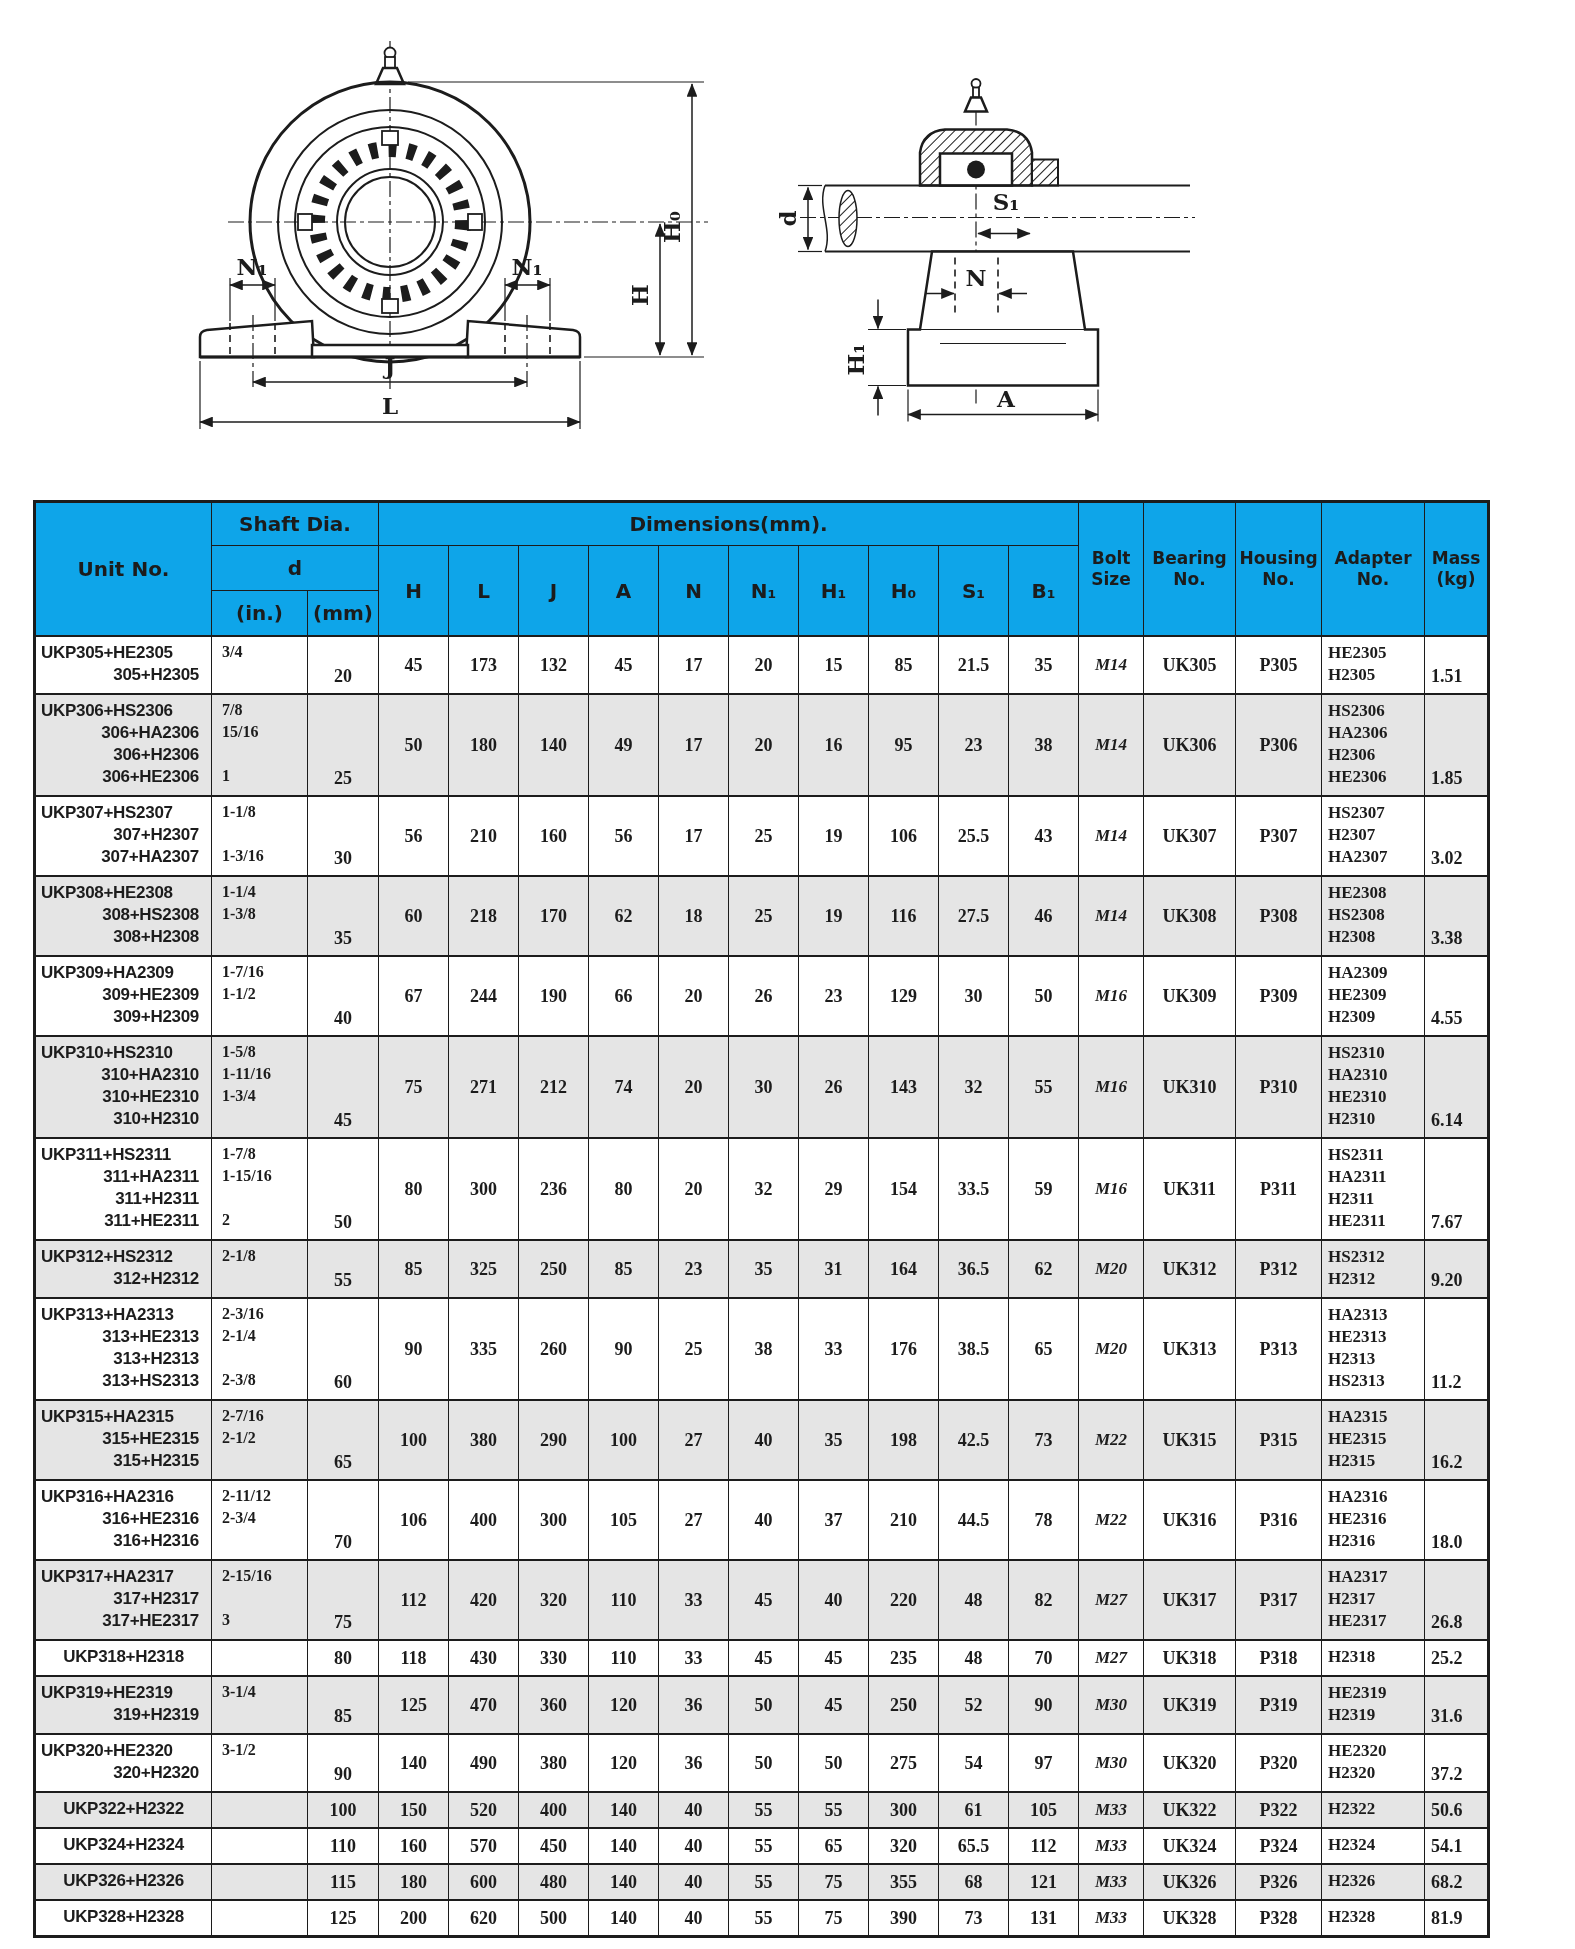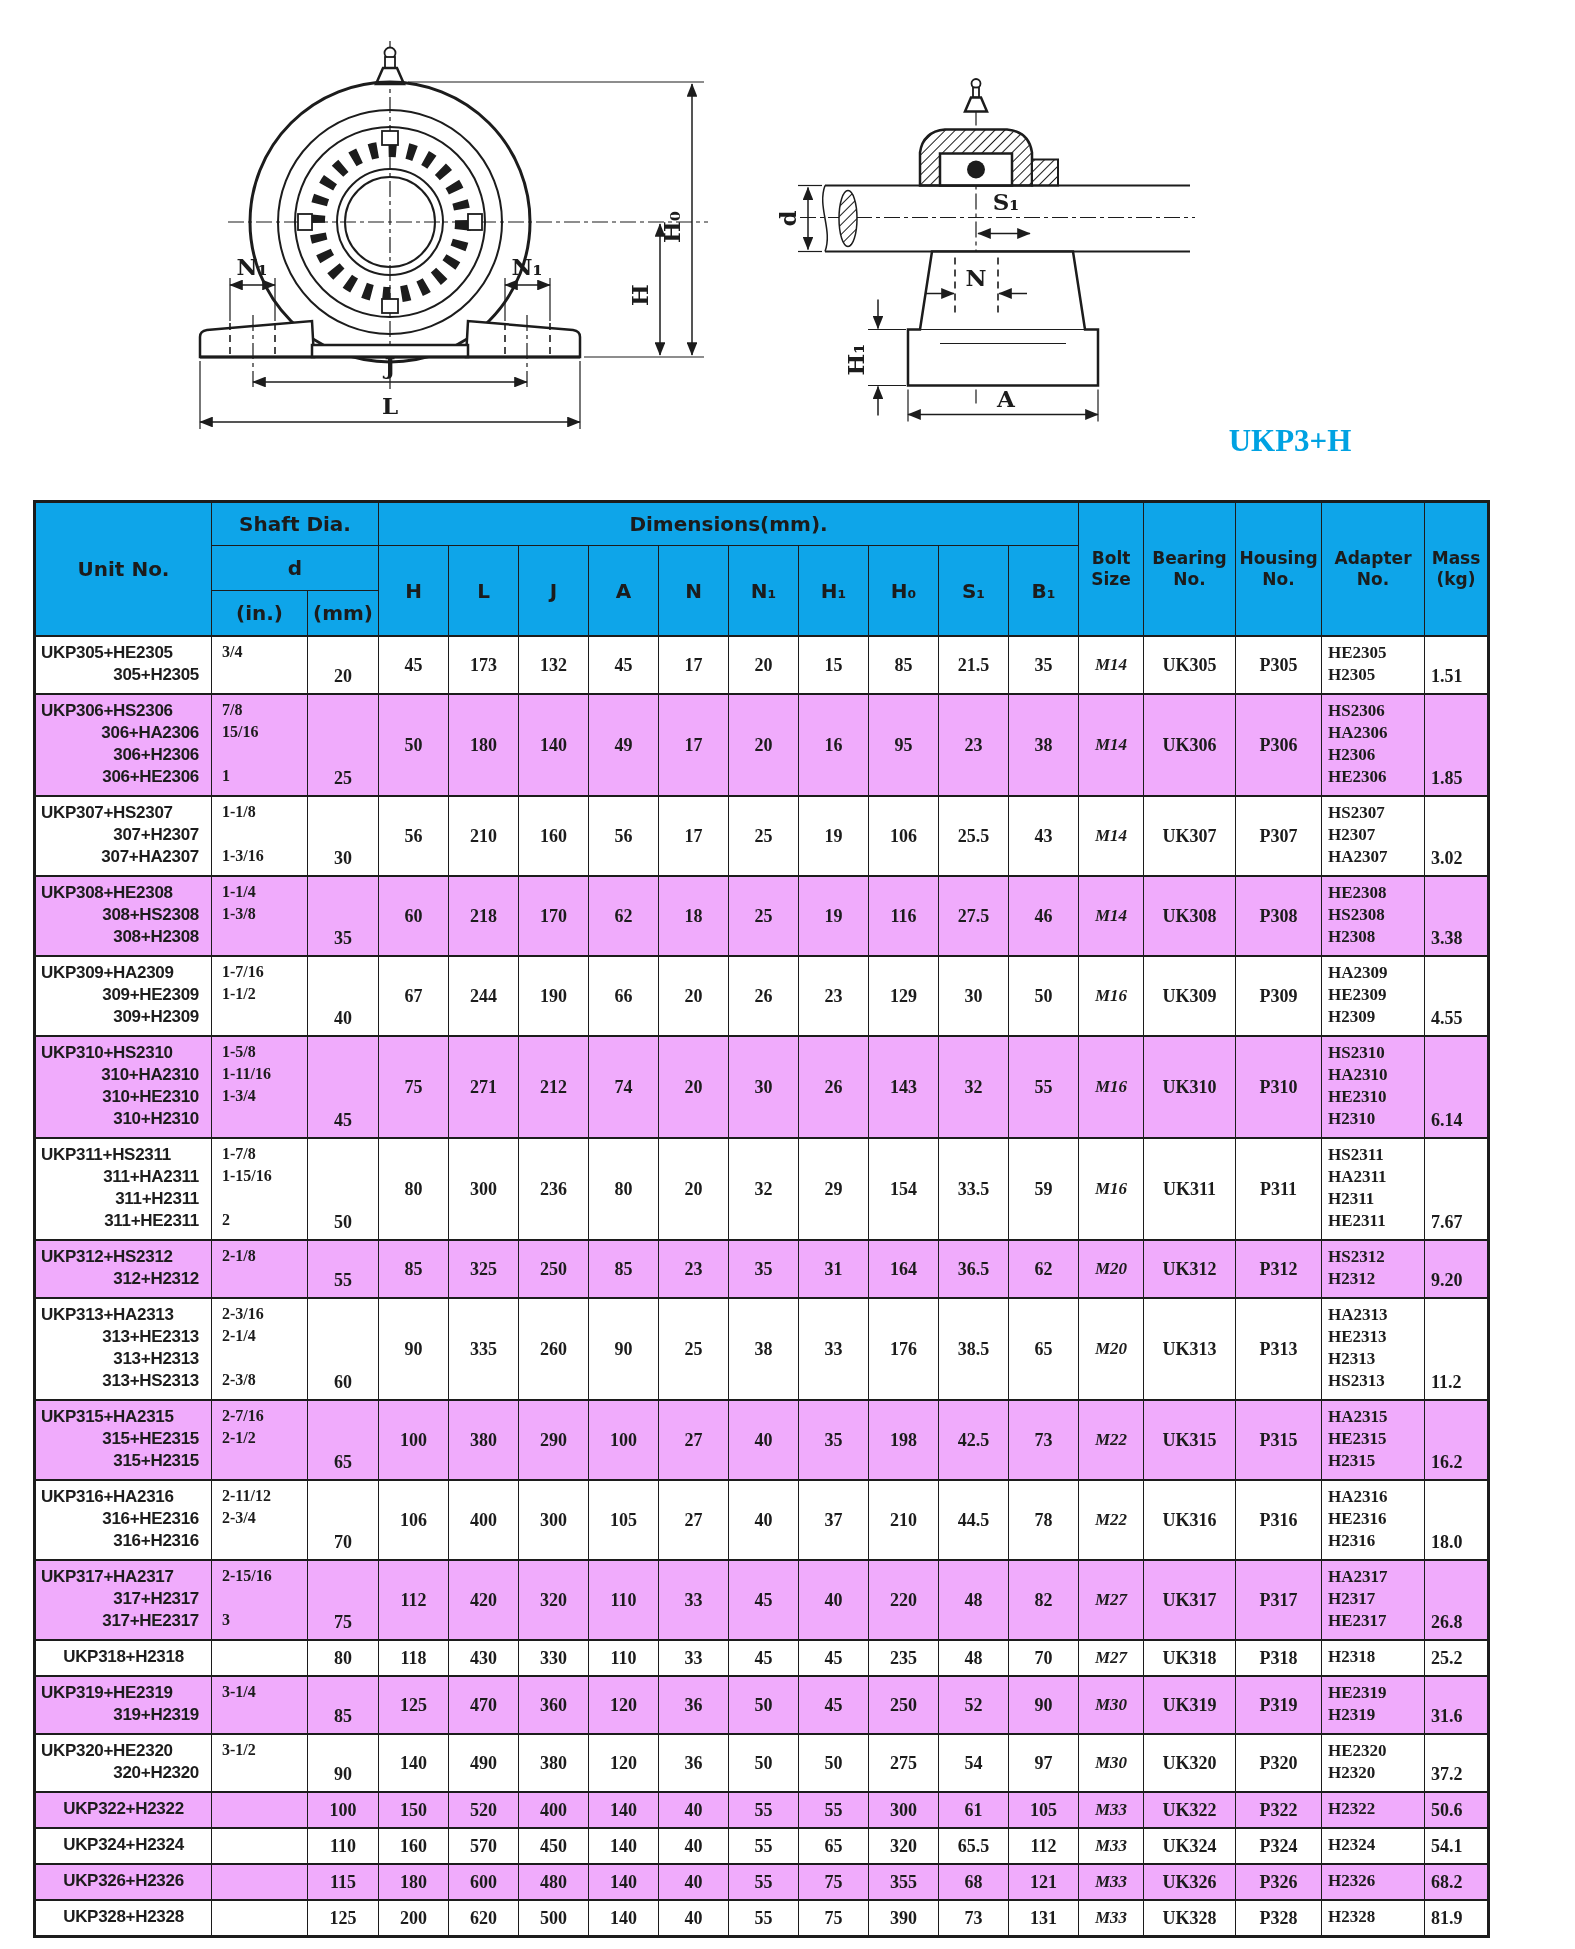--- a/index.html
+++ b/index.html
@@ -29,21 +29,21 @@
   table.spec { border-collapse:collapse; table-layout:fixed; width:1454px;
                border:3.5px solid #1c1c1c; }
   table.spec th, table.spec td { border:1.6px solid #1c1c1c; overflow:hidden; }
   table.spec thead th { background:#0ea5e9; text-align:center; vertical-align:middle;
       font:700 20px "DejaVu Sans","Liberation Sans",sans-serif; padding:0 2px; }
   table.spec thead tr:nth-child(1) th { height:42px; }
   table.spec thead tr:nth-child(2) th { height:44px; }
   table.spec thead tr:nth-child(3) th { height:44px; }
   table.spec thead th .hln { line-height:21px; font-size:17px; }
   table.spec tbody td { border-top-width:2.6px; padding:6px 2px; vertical-align:middle; }
-  tr.shade { background:#f0abfc; }
+  tr.shade { background:#e5e5e5; }
 
   .ln { min-height:22px; line-height:22px; }
   .c-unit { vertical-align:top !important; }
   .c-unit .ln { font:700 17px "Liberation Sans","DejaVu Sans",sans-serif; letter-spacing:-0.3px;
                 text-align:left; padding-left:3px; }
   .c-unit .ln.cont { text-align:right; padding-right:10px; }
   .c-unit .ln.solo { text-align:center; padding:0; }
   .c-in { vertical-align:top !important; }
   .c-in .ln { font:700 16px "Liberation Serif","DejaVu Serif",serif; text-align:left; padding-left:8px; }
   .c-mm  { vertical-align:bottom !important; text-align:center;
@@ -180,21 +180,20 @@
     <line class="dim" x1="108" y1="368" x2="108" y2="339" marker-end="url(#ar2)"></line>
     <text class="lbl" x="94" y="312" text-anchor="middle" transform="rotate(-90 94 312)">H₁</text>
 
     <line class="ext" x1="138" y1="342" x2="138" y2="374"></line>
     <line class="ext" x1="328" y1="342" x2="328" y2="374"></line>
     <line class="dim" x1="138" y1="367" x2="328" y2="367" marker-start="url(#ar2)" marker-end="url(#ar2)"></line>
     <text class="lbl" x="236" y="359" text-anchor="middle">A</text>
   </svg>
 
   <div class="series-title" style="color:#00a2e2">
-    <div class="t1">UKP3+H</div>
   </div>
 
   <div class="tbl-wrap">
     <table class="spec">
       <colgroup>
         <col style="width:177px">
           <col style="width:96px">
           <col style="width:71px">
         <col style="width:70px">
           <col style="width:70px">

